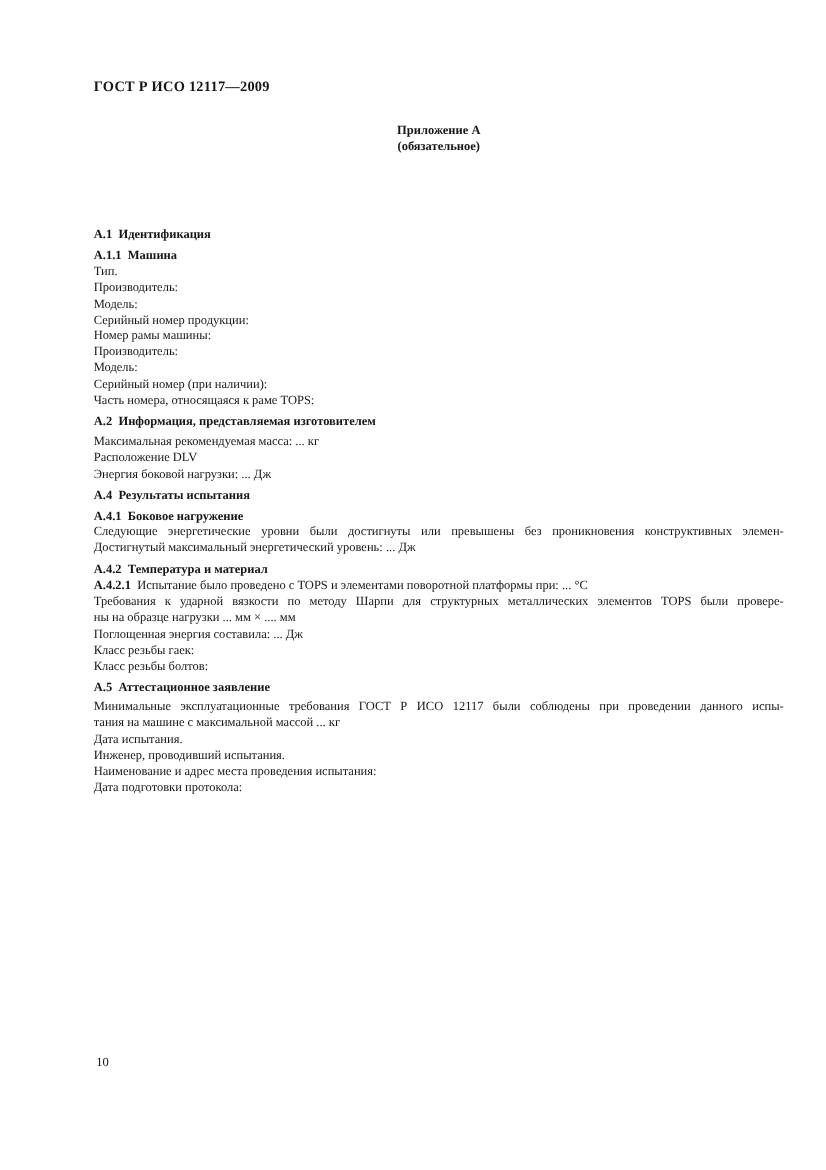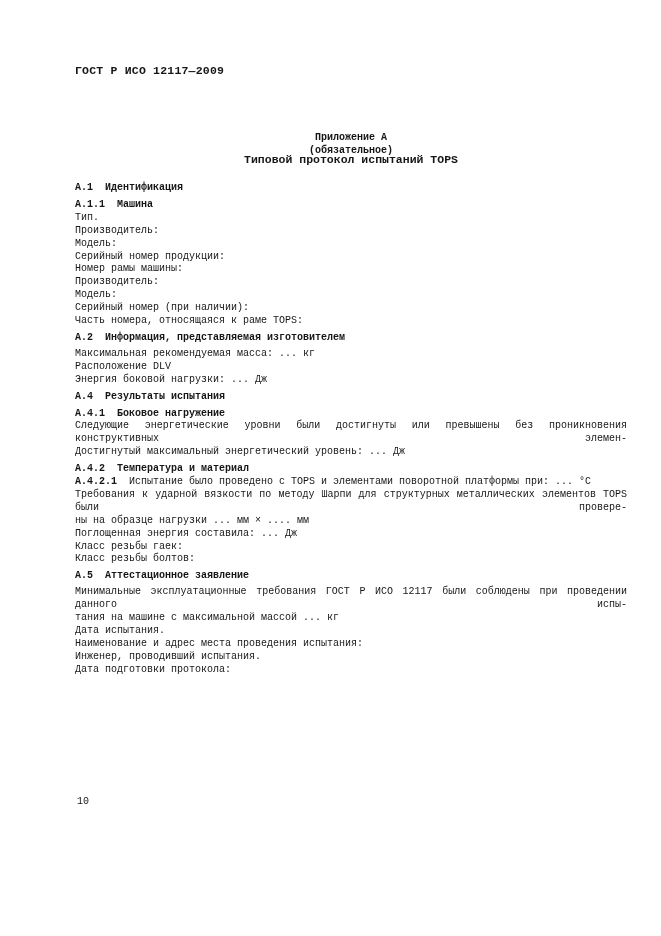--- a/index.html
+++ b/index.html
@@ -5,42 +5,41 @@
   html, body {
     margin: 0;
     padding: 0;
     background: #ffffff;
   }
   .page {
     position: relative;
     width: 661px;
     height: 912px;
     background: #ffffff;
-    font-family: Liberation Mono, monospace;
+    font-family: Liberation Serif, serif;
     color: #161616;
     overflow: hidden;
   }
   .std-header {
     position: absolute;
     left: 75px;
     top: 64px;
     font-size: 11.5px;
     font-weight: bold;
     letter-spacing: 0.2px;
   }
   .annex {
     position: absolute;
     left: 75px;
     top: 99px;
     width: 552px;
     text-align: center;
     font-size: 10px;
     font-weight: bold;
     line-height: 12.5px;
-    margin-top: 33px;
   }
   .doc-title {
     position: absolute;
     left: 75px;
     top: 153px;
     width: 552px;
     text-align: center;
     font-size: 11.5px;
     font-weight: bold;
   }
@@ -67,36 +66,35 @@
     text-align: justify;
     text-align-last: justify;
   }
   .b {
     font-weight: bold;
     text-align: right;
   }
   .page-num {
     position: absolute;
     left: 77px;
-    top: 796px;
+    top: 845px;
     font-size: 10px;
   }
 </style>
 </head>
 <body>
 
 <div class="page">
   <div class="std-header">ГОСТ Р ИСО 12117—2009</div>
 
   <div class="annex">
     <div>Приложение А</div>
     <div>(обязательное)</div>
   </div>
 
-  <div class="doc-title">Типовой протокол испытаний TOPS</div>
 
   <div class="doc-body" id="doc-body">
       <div class="line h1">А.1  Идентификация</div>
       <div class="line h2">А.1.1  Машина</div>
       <div class="line p">Тип.</div>
       <div class="line p">Производитель:</div>
       <div class="line p">Модель:</div>
       <div class="line p">Серийный номер продукции:</div>
       <div class="line p">Номер рамы машины:</div>
       <div class="line p">Производитель:</div>
@@ -115,19 +113,19 @@
       <div class="line pn"><span class="b">А.4.2.1</span><span>  Испытание было проведено с TOPS и элементами поворотной платформы при: ... °С</span></div>
       <div class="line pj">Требования к ударной вязкости по методу Шарпи для структурных металлических элементов TOPS были провере-</div>
       <div class="line p">ны на образце нагрузки ... мм × .... мм</div>
       <div class="line p">Поглощенная энергия составила: ... Дж</div>
       <div class="line p">Класс резьбы гаек:</div>
       <div class="line p">Класс резьбы болтов:</div>
       <div class="line h1">А.5  Аттестационное заявление</div>
       <div class="line pj">Минимальные эксплуатационные требования ГОСТ Р ИСО 12117 были соблюдены при проведении данного испы-</div>
       <div class="line p">тания на машине с максимальной массой ... кг</div>
       <div class="line p">Дата испытания.</div>
+      <div class="line p">Инженер, проводивший испытания.</div>
       <div class="line p">Наименование и адрес места проведения испытания:</div>
-      <div class="line p">Инженер, проводивший испытания.</div>
       <div class="line p">Дата подготовки протокола:</div>
     </div>
 
   <div class="page-num">10</div>
 </div>
 
 </body></html>

